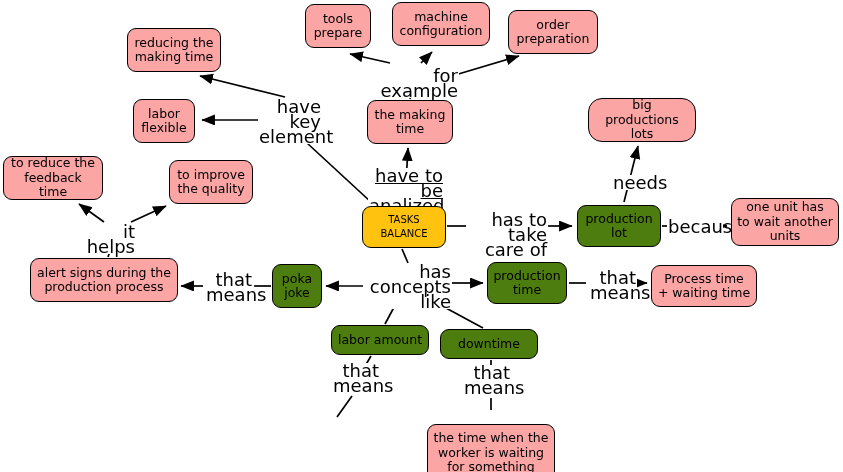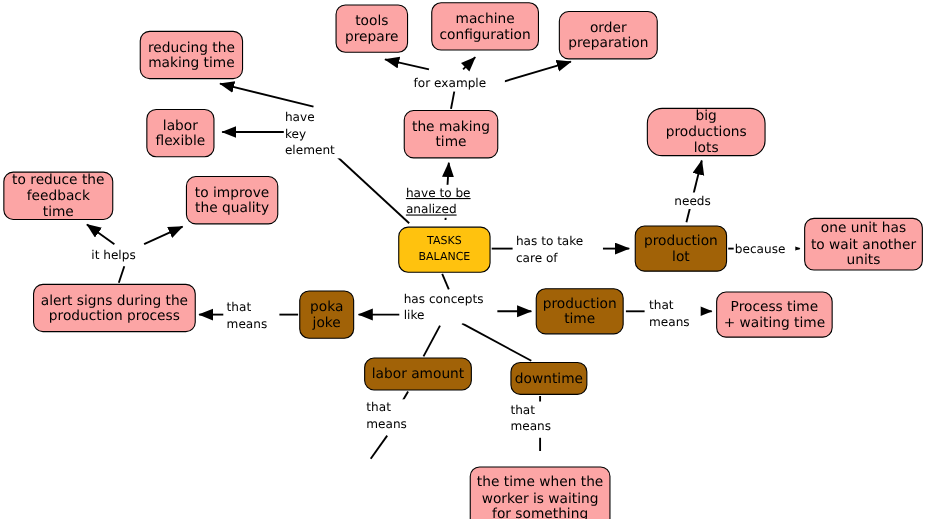--- a/index.html
+++ b/index.html
@@ -33,28 +33,28 @@
     justify-content: center;
     text-align: center;
     font-size: 12.5px;
     line-height: 14.5px;
     color: #000000;
     padding: 2px 5px;
     white-space: pre-line;
     z-index: 3;
   }
   .n-plain  { background: #fca5a5; }
-  .n-green  { background: #a16207; }
+  .n-green  { background: #4d7c0f; }
   .n-gold   { background: #ffc20e; font-size: 10px; }
   .elabel {
     position: absolute;
-    font-size: 11px;
+    font-size: 18px;
     line-height: 15px;
     color: #000000;
-    text-align: left;
+    text-align: right;
     white-space: pre-line;
     background: #ffffff;
     z-index: 2;
     padding: 0 1px;
   }
 </style>
 </head>
 <body>
 
 <div id="canvas">
@@ -148,21 +148,21 @@
 the quality</div>
   <div class="node n-plain" style="left:30px;top:258px;width:148px;height:44px;">alert signs during the
 production process</div>
   <div class="node n-green" style="left:272px;top:264px;width:50px;height:44px;">poka
 joke</div>
   <div class="node n-green" style="left:487px;top:262px;width:80px;height:42px;">production
 time</div>
   <div class="node n-plain" style="left:651px;top:265px;width:106px;height:42px;">Process time
 + waiting time</div>
   <div class="node n-green" style="left:331px;top:325px;width:98px;height:30px;">labor amount</div>
-  <div class="node n-green" style="left:464px;top:329px;width:70px;height:30px;">downtime</div>
+  <div class="node n-green" style="left:440px;top:329px;width:98px;height:30px;">downtime</div>
   <div class="node n-plain" style="left:427px;top:424px;width:128px;height:58px;">the time when the
 worker is waiting
 for something</div>
 
   <div class="elabel" style="left:258px;top:99px;width:62px;">have
 key
 element</div>
   <div class="elabel" style="left:375px;top:68px;width:82px;">for example</div>
   <div class="elabel" style="left:368px;top:168px;width:74px;text-decoration:underline;">have to be
 analized</div>

